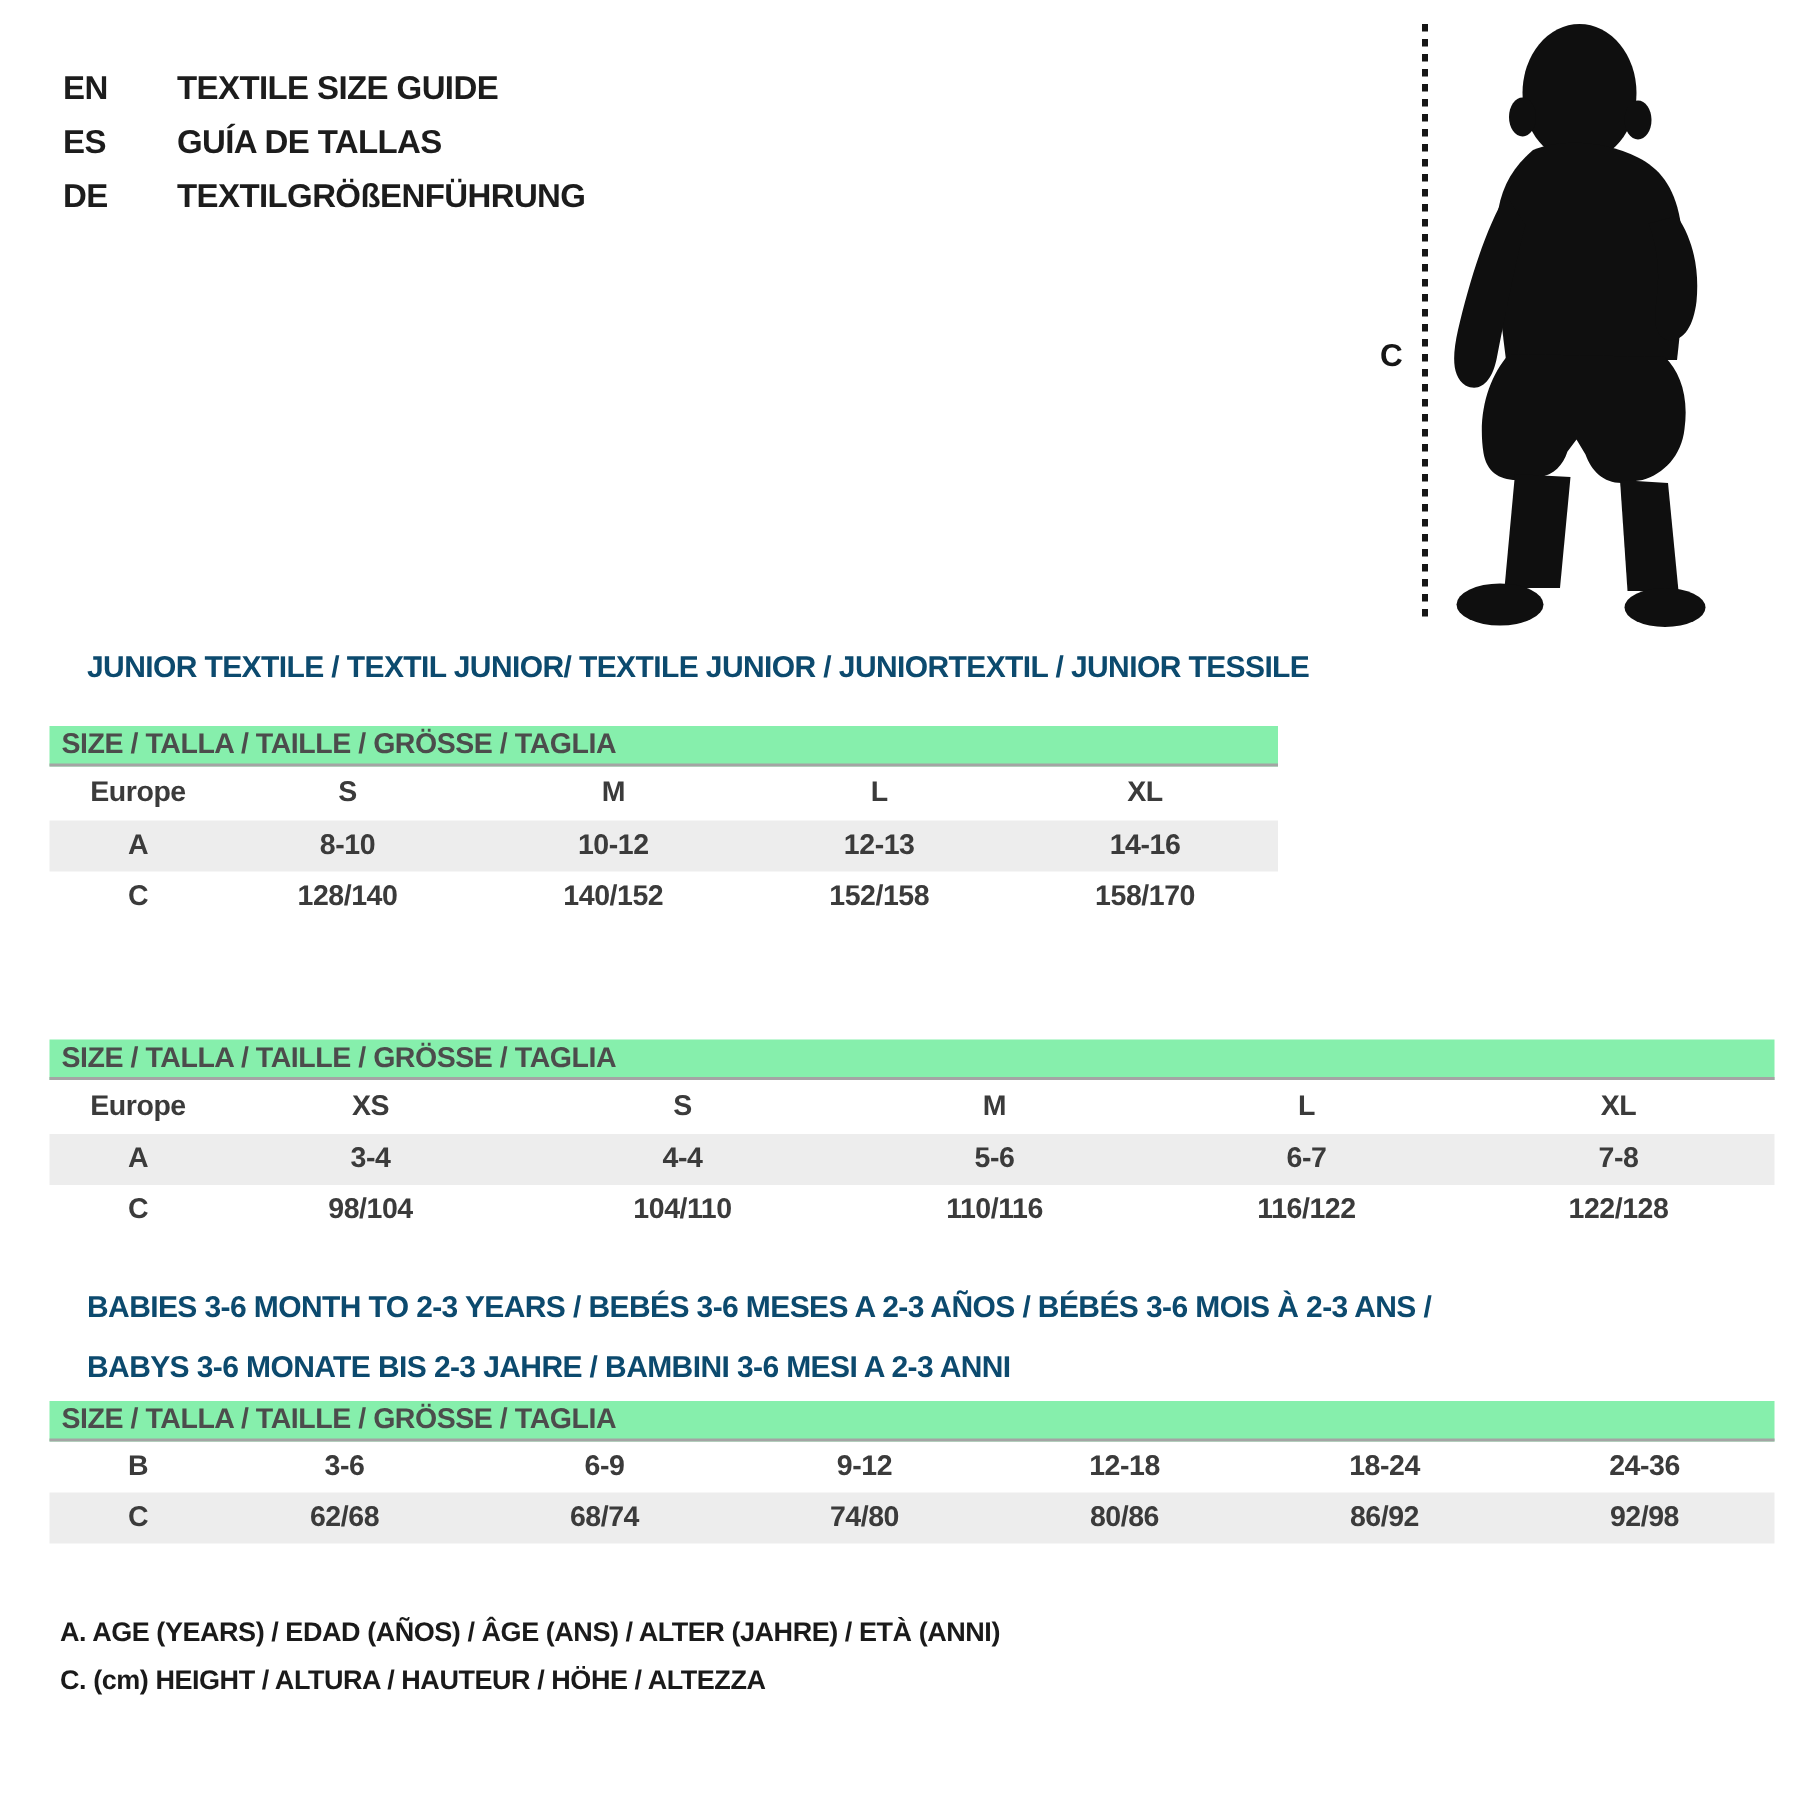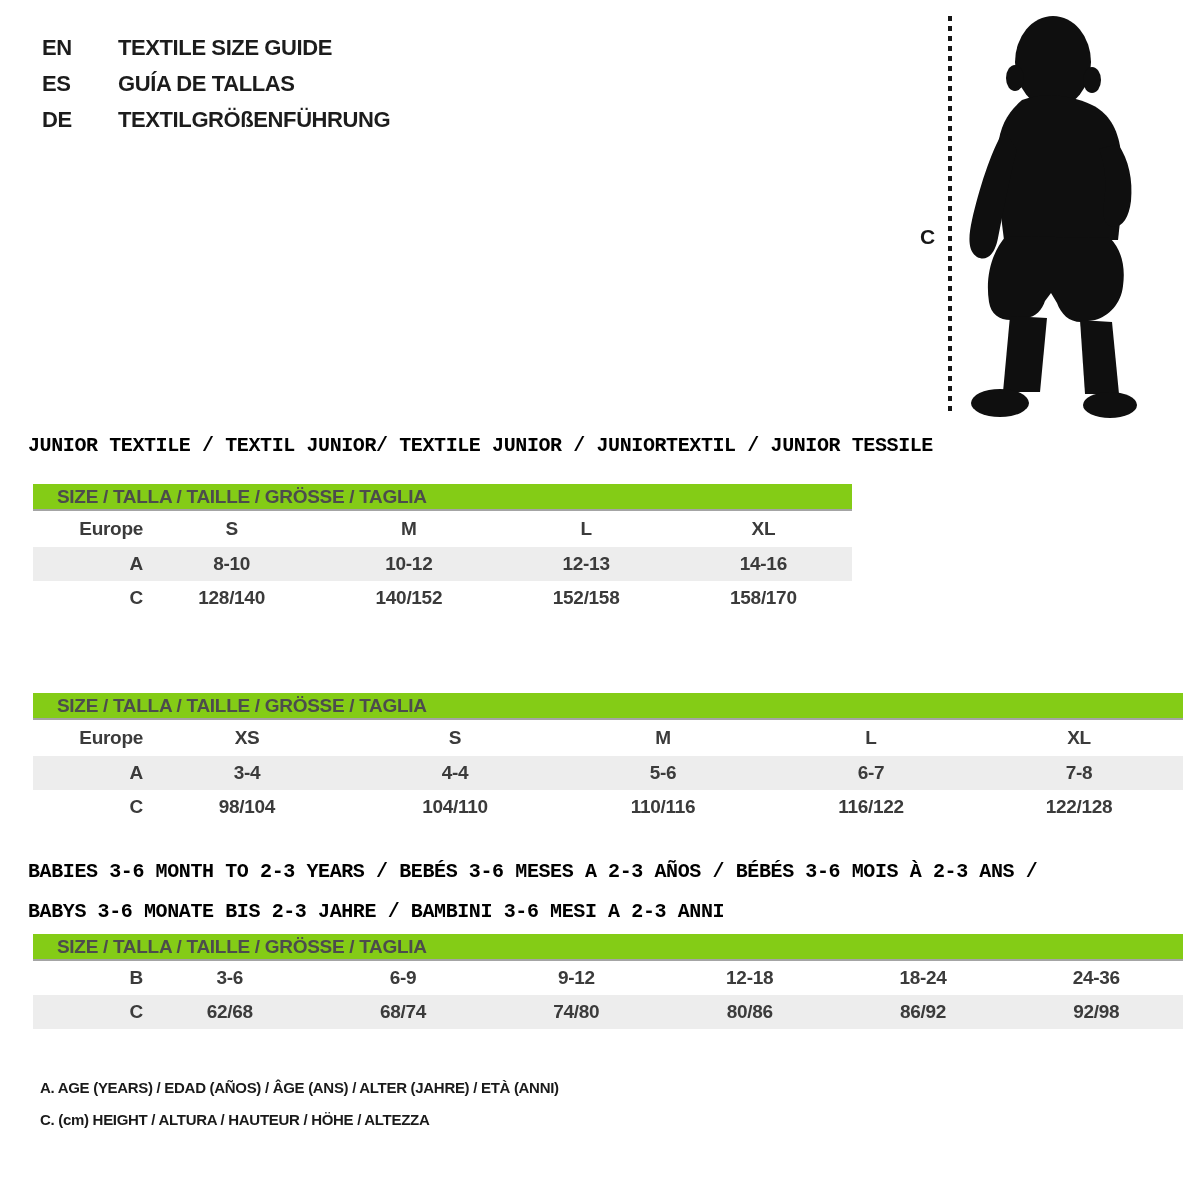--- a/index.html
+++ b/index.html
@@ -4,69 +4,69 @@
 <style>
   html,body { margin:0; padding:0; }
   body {
     width:1200px; height:1200px; background:#ffffff;
     font-family:"Liberation Sans","DejaVu Sans",sans-serif;
     -webkit-font-smoothing:antialiased;
   }
   .page { position:relative; width:1200px; height:1200px; background:#fff; overflow:hidden; }
 
   
-  .lang-block { position:absolute; left:42px; top:30px; }
+  .lang-block { position:absolute; left:42px; top:41px; }
   .lang-row { display:flex; height:36px; align-items:center; }
   .lang-code, .lang-title {
     font-size:22px; font-weight:700; color:#1c1c1c; letter-spacing:-0.4px; white-space:nowrap;
   }
   .lang-code { width:76px; }
 
   
   .figure-svg { position:absolute; left:900px; top:8px; width:250px; height:428px; }
   .c-label { font-family:"Liberation Sans","DejaVu Sans",sans-serif; font-size:21px; font-weight:700; fill:#161616; }
 
   
   .section-title {
-    position:absolute; left:28px; font-size:20px; font-weight:700;
-    color:#000000; letter-spacing:-0.4px; white-space:nowrap;font-family:Liberation Mono, monospace;
+    position:absolute; left:58px; font-size:20px; font-weight:700;
+    color:#0c4a6e; letter-spacing:-0.4px; white-space:nowrap;
   }
   .sub { font-size:12px; vertical-align:-5px; letter-spacing:0; }
   .title-junior { top:434px; }
   .title-children { top:648px; }
   .title-babies { top:852px; line-height:40px; }
 
   
   .size-table { position:absolute; left:33px; }
   .tbl-junior   { top:484px; width:819px; }
   .tbl-children { top:693px; width:1150px; }
   .tbl-babies   { top:934px; width:1150px; }
 
   .size-band {
-    height:25px; line-height:25px; background:#84cc16;
+    height:25px; line-height:25px; background:#86efac;
     border-bottom:2px solid #a4a4a4;
-    padding-left:24px; font-size:19px; font-weight:700; color:#4c4c4c; letter-spacing:-0.3px;
+    padding-left:8px; font-size:19px; font-weight:700; color:#4c4c4c; letter-spacing:-0.3px;
     white-space:nowrap; overflow:hidden;
   }
   .t-row {
     display:grid; align-items:center; height:34px;
     font-size:19px; font-weight:700; color:#3b3b3b; letter-spacing:-0.3px;
   }
   .t-row.tall { height:36px; }
   .cols-4 { grid-template-columns:110px repeat(4,1fr); }
   .cols-5 { grid-template-columns:110px repeat(5,1fr); }
   .cols-6 { grid-template-columns:110px repeat(6,1fr); }
-  .row-label { padding-left:8px; text-align:right; }
+  .row-label { padding-left:8px; text-align:center; }
   .cell { text-align:center; }
   .shaded { background:#ededed; }
 
   
   .legend { position:absolute; left:40px; top:1072px; }
   .legend-line {
-    height:32px; line-height:32px; font-size:15px; font-weight:700;
+    height:32px; line-height:32px; font-size:18px; font-weight:700;
     color:#1a1a1a; letter-spacing:-0.3px; white-space:nowrap;
   }
 </style>
 </head>
 <body>
 
 <div class="page">
 
   <div class="lang-block">
     <div class="lang-row">

